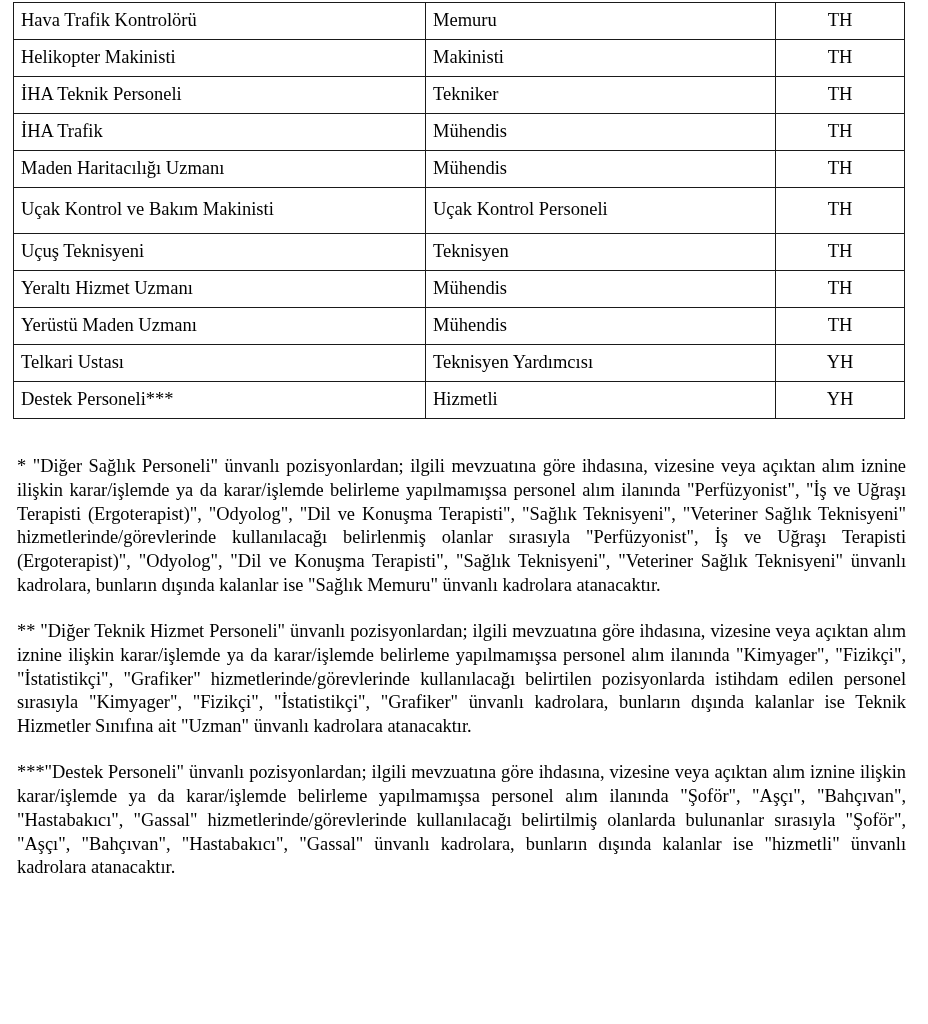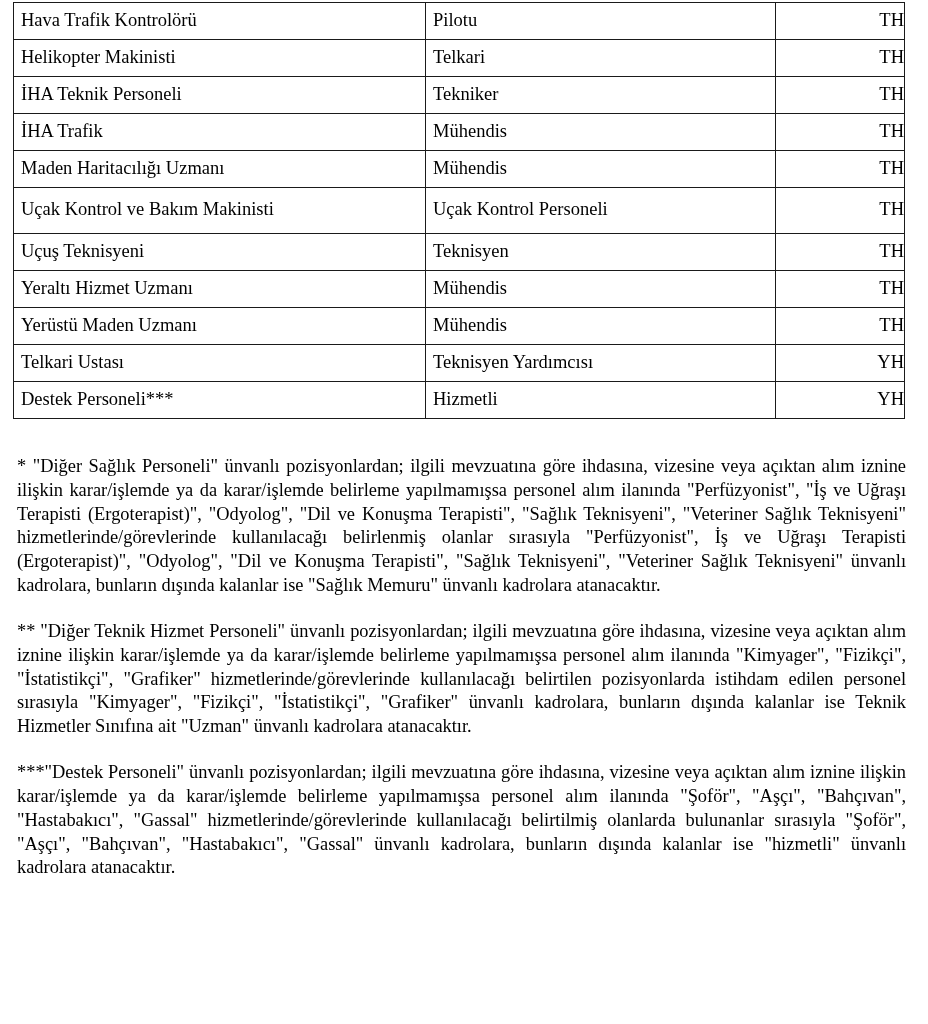--- a/index.html
+++ b/index.html
@@ -36,21 +36,21 @@
   table.doc-table td {
     border: 1px solid #1a1a1a;
     font-size: 18.5px;
     line-height: 1.15;
     padding: 6px 0 7px 7px;
     vertical-align: middle;
     height: 37px;
     white-space: nowrap;
   }
   table.doc-table td.cls {
-    text-align: right;
+    text-align: center;
     padding-left: 0;
     padding-right: 0;
   }
   
   table.doc-table tr.tall td { height: 46px; }
 
   
   #footnotes {
     position: absolute;
     left: 17px;
@@ -73,26 +73,26 @@
 <div id="doc-table-wrap">
   <table class="doc-table">
     <colgroup>
       <col class="c-unvan">
       <col class="c-kadro">
       <col class="c-sinif">
     </colgroup>
     <tbody id="table-body">
         <tr>
           <td>Hava Trafik Kontrolörü</td>
-          <td>Pilotu</td>
+          <td>Memuru</td>
           <td class="cls">TH</td>
         </tr>
         <tr>
           <td>Helikopter Makinisti</td>
-          <td>Telkari</td>
+          <td>Makinisti</td>
           <td class="cls">TH</td>
         </tr>
         <tr>
           <td>İHA Teknik Personeli</td>
           <td>Tekniker</td>
           <td class="cls">TH</td>
         </tr>
         <tr>
           <td>İHA Trafik</td>
           <td>Mühendis</td>

